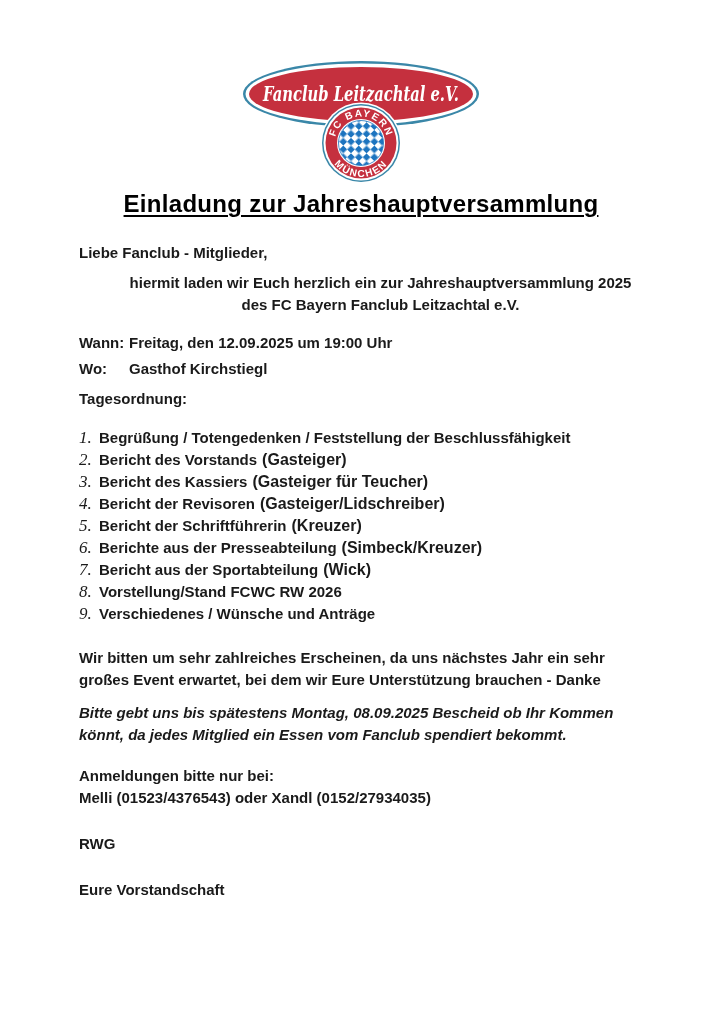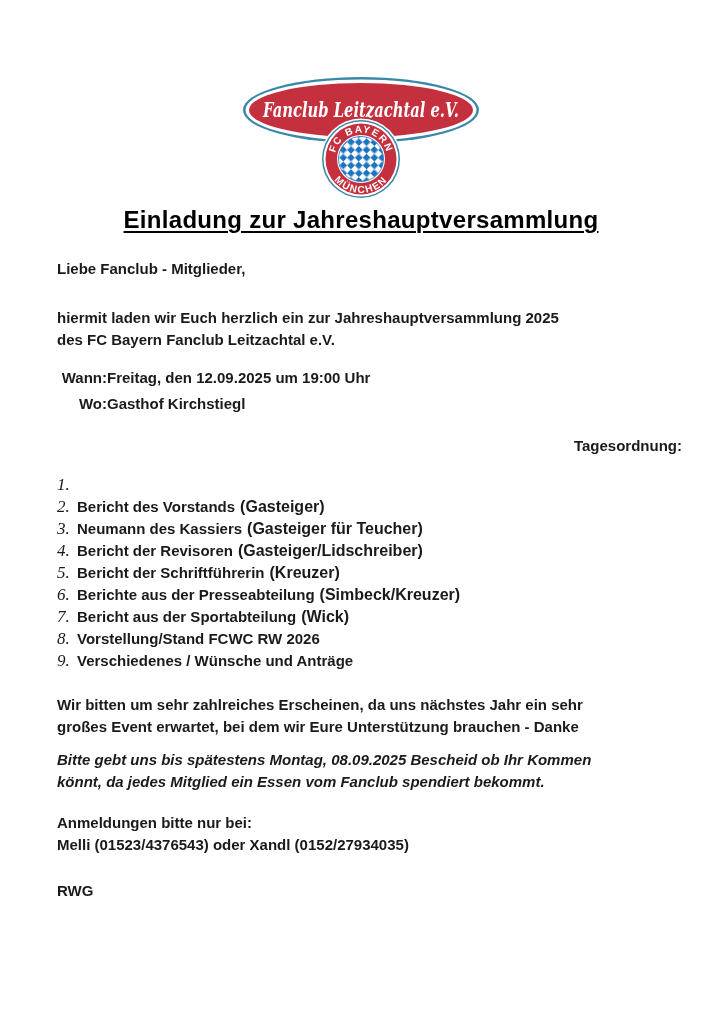--- a/index.html
+++ b/index.html
@@ -7,21 +7,21 @@
     width: 722px;
     height: 1024px;
     background: #ffffff;
     position: relative;
     overflow: hidden;
     font-family: "Liberation Sans", sans-serif;
     font-weight: bold;
     color: #1a1a1a;
   }
   .logo-wrap {
-    padding-top: 76px;
+    padding-top: 60px;
     text-align: center;
     line-height: 0;
   }
   .banner-text {
     font-family: "DejaVu Serif", serif;
     font-style: italic;
     font-weight: bold;
     font-size: 20px;
     fill: #ffffff;
   }
@@ -36,31 +36,31 @@
     margin: 0;
     text-align: center;
     font-size: 24px;
     letter-spacing: 0.3px;
     text-decoration: underline;
     text-decoration-thickness: 2px;
     text-underline-offset: 3px;
     color: #000000;
   }
   .content {
-    padding-left: 57px;
+    padding-left: 79px;
     padding-right: 40px;
     font-size: 15px;
   }
   .salutation { margin-top: 24px; line-height: 22px; }
   .para { line-height: 22px; white-space: pre-line; }
-  .intro { margin-top: 27px; }
+  .intro { margin-top: 8px; text-align: center; }
   .details { margin-top: 14px; line-height: 26px; }
   .detail-row { display: flex; }
-  .detail-label { width: 50px; flex-shrink: 0; text-align: right; }
-  .agenda-heading { margin-top: 18px; line-height: 22px; text-align: right; }
+  .detail-label { width: 50px; flex-shrink: 0; }
+  .agenda-heading { margin-top: 6px; line-height: 22px; }
   .agenda { margin-top: 17px; }
   .agenda-row { display: flex; align-items: baseline; line-height: 22px; }
   .agenda-num {
     font-family: "Liberation Serif", serif;
     font-style: italic;
     font-weight: normal;
     font-size: 17px;
     width: 20px;
     flex-shrink: 0;
   }
@@ -126,28 +126,29 @@
         <span class="detail-label">Wo:</span>
         <span>Gasthof Kirchstiegl</span>
       </div>
     </div>
 
     <div class="agenda-heading">Tagesordnung:</div>
 
     <div class="agenda">
       <div class="agenda-row">
         <span class="agenda-num">1.</span>
+        <span><span>Begrüßung / Totengedenken / Feststellung der Beschlussfähigkeit</span><span class="agenda-note"></span></span>
       </div>
       <div class="agenda-row">
         <span class="agenda-num">2.</span>
         <span><span>Bericht des Vorstands</span><span class="agenda-note">(Gasteiger)</span></span>
       </div>
       <div class="agenda-row">
         <span class="agenda-num">3.</span>
-        <span><span>Neumann des Kassiers</span><span class="agenda-note">(Gasteiger für Teucher)</span></span>
+        <span><span>Bericht des Kassiers</span><span class="agenda-note">(Gasteiger für Teucher)</span></span>
       </div>
       <div class="agenda-row">
         <span class="agenda-num">4.</span>
         <span><span>Bericht der Revisoren</span><span class="agenda-note">(Gasteiger/Lidschreiber)</span></span>
       </div>
       <div class="agenda-row">
         <span class="agenda-num">5.</span>
         <span><span>Bericht der Schriftführerin</span><span class="agenda-note">(Kreuzer)</span></span>
       </div>
       <div class="agenda-row">
@@ -172,15 +173,16 @@
 großes Event erwartet, bei dem wir Eure Unterstützung brauchen - Danke</div>
 
     <div class="para outro2">Bitte gebt uns bis spätestens Montag, 08.09.2025 Bescheid ob Ihr Kommen
 könnt, da jedes Mitglied ein Essen vom Fanclub spendiert bekommt.</div>
 
     <div class="para contact">Anmeldungen bitte nur bei:
 Melli (01523/4376543) oder Xandl (0152/27934035)</div>
 
     <div class="rwg">RWG</div>
 
+    <div class="signoff">Eure Vorstandschaft</div>
 
   </div>
 </div>
 
 </body></html>

